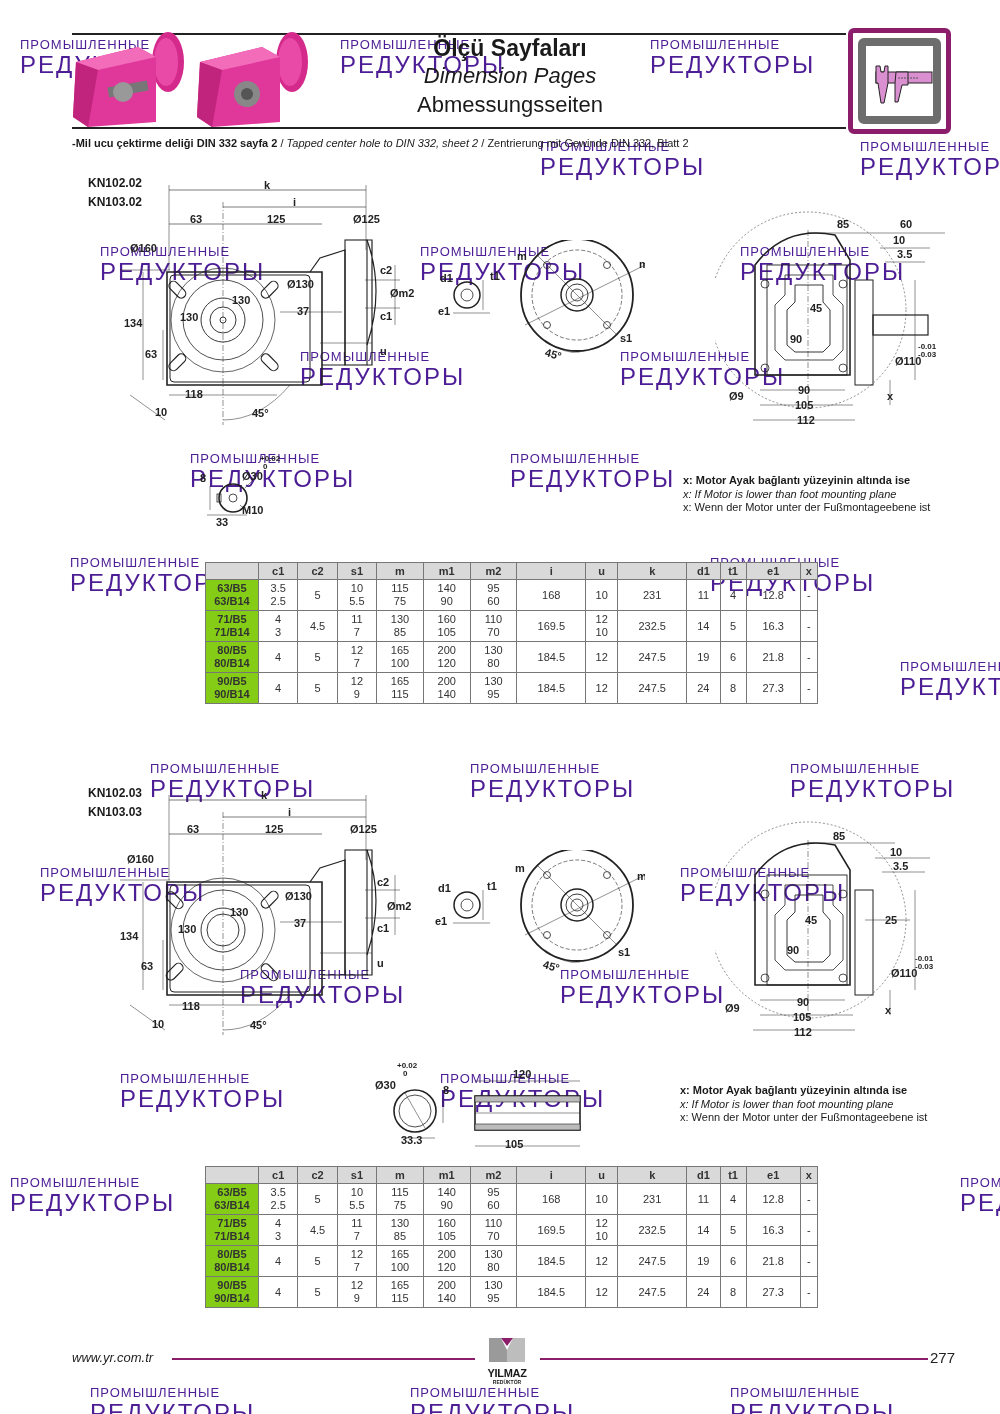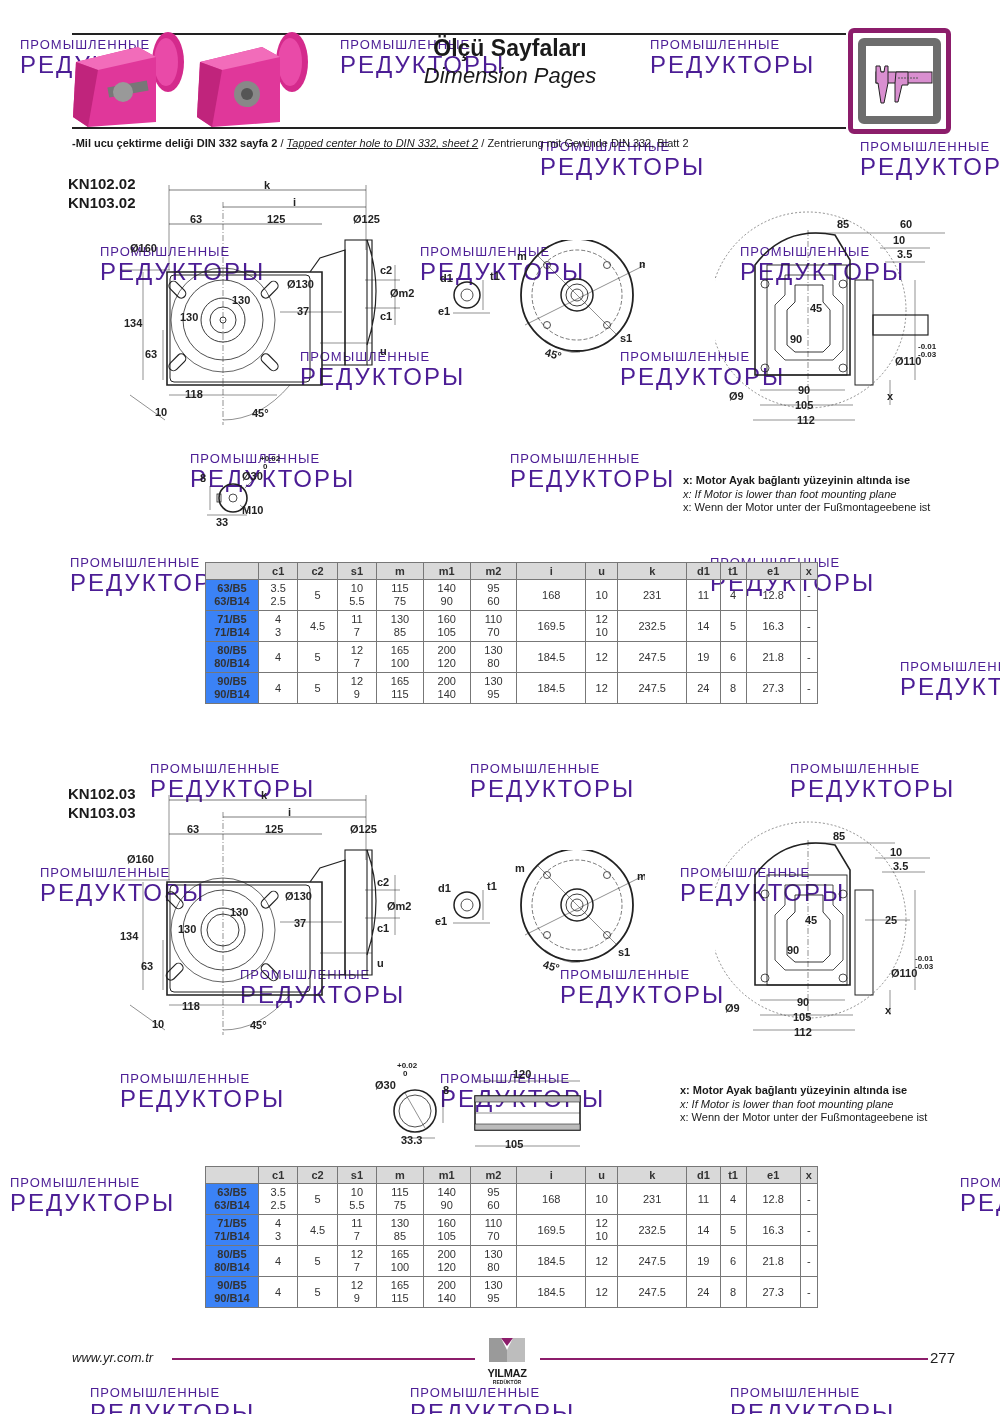--- a/index.html
+++ b/index.html
@@ -14,38 +14,38 @@
   .title-tr { font-size: 23px; font-weight: bold; line-height: 28px; }
   .title-en { font-size: 22px; font-style: italic; line-height: 28px; }
   .title-de { font-size: 22px; line-height: 30px; }
 
   .product-img { position: absolute; top: 22px; width: 120px; height: 105px; }
   .icon-box { position: absolute; left: 848px; top: 28px; width: 103px; height: 106px; border: 5px solid #8c1d6b; border-radius: 6px; background: #fff; padding: 5px; }
   .icon-box-inner { width: 100%; height: 100%; border: 8px solid #6d6d6d; border-radius: 6px; background: #fff; position: relative; }
 
   .subnote { position: absolute; left: 72px; top: 137px; font-size: 11px; white-space: nowrap; }
   .subnote .b { font-weight: bold; }
-  .subnote .i { font-style: italic; text-decoration: underline; }
-
-  .model-title { position: absolute; left: 68px; font-size: 15px; font-weight: bold; line-height: 19px; }
+  .subnote .i { font-style: italic; }
+
+  .model-title { position: absolute; left: 88px; font-size: 12px; font-weight: bold; line-height: 19px; }
 
   .drawing { position: absolute; }
   .drawing svg { display: block; }
   .dim { font-family: "Liberation Sans", sans-serif; font-size: 11px; font-weight: bold; fill: #222; }
   .dim-sm { font-family: "Liberation Sans", sans-serif; font-size: 8px; font-weight: bold; fill: #222; }
 
   .note { position: absolute; font-size: 11px; line-height: 13.5px; white-space: nowrap; }
   .note .b { font-weight: bold; }
   .note .i { font-style: italic; }
 
   table.dt { position: absolute; left: 205px; width: 613px; border-collapse: collapse; font-size: 11px; }
   table.dt th, table.dt td { border: 1px solid #777; text-align: center; color: #333; }
   table.dt th { background: #d9d9d9; height: 17px; font-weight: bold; }
   table.dt td { height: 31px; line-height: 13px; }
-  table.dt td.rh { background: #3b82f6; font-weight: bold; width: 53px; }
+  table.dt td.rh { background: #84cc16; font-weight: bold; width: 53px; }
   table.dt { border: 1.5px solid #444; }
 
   .footer-url { position: absolute; left: 72px; top: 1350px; font-size: 13px; font-style: italic; color: #222; }
   .footer-line { position: absolute; top: 1358px; height: 2px; background: #8c1d6b; }
   .footer-logo { position: absolute; left: 477px; top: 1336px; width: 60px; height: 48px; text-align: center; }
   .logo-name { font-size: 11px; font-weight: bold; letter-spacing: -0.3px; line-height: 11px; display: block; }
   .logo-sub { font-size: 5px; font-weight: bold; line-height: 6px; display: block; }
   .page-num { position: absolute; left: 930px; top: 1349px; font-size: 15px; color: #222; }
 </style>
 </head>
@@ -105,20 +105,21 @@
     <polygon points="8,40 70,25 88,35 30,48" fill="#f26cba"></polygon>
     <polygon points="8,40 30,48 20,105 5,95" fill="#c0247c"></polygon>
     <circle cx="55" cy="72" r="13" fill="#888"></circle>
     <circle cx="55" cy="72" r="6" fill="#555"></circle>
   </svg>
 </div>
 
 <div class="title-block">
   <div class="title-tr">Ölçü Sayfaları</div>
   <div class="title-en">Dimension Pages</div>
+  <div class="title-de">Abmessungsseiten</div>
 </div>
 
 <div class="icon-box">
   <div class="icon-box-inner">
     <svg width="66" height="66" viewBox="0 0 66 66" style="position:absolute;left:2px;top:2px">
       <rect x="8" y="24" width="56" height="11" fill="#d98fd0" stroke="#222" stroke-width="1"></rect>
       <polygon points="8,18 12,18 13,24 16,24 17,18 20,18 20,35 16,55 13,55 10,35 8,35" fill="#d98fd0" stroke="#222" stroke-width="1"></polygon>
       <polygon points="28,24 40,24 40,37 34,37 30,54 27,54 27,35" fill="#d98fd0" stroke="#222" stroke-width="1"></polygon>
       <line x1="30" y1="30" x2="50" y2="30" stroke="#555" stroke-width="1" stroke-dasharray="2 1"></line>
     </svg>

